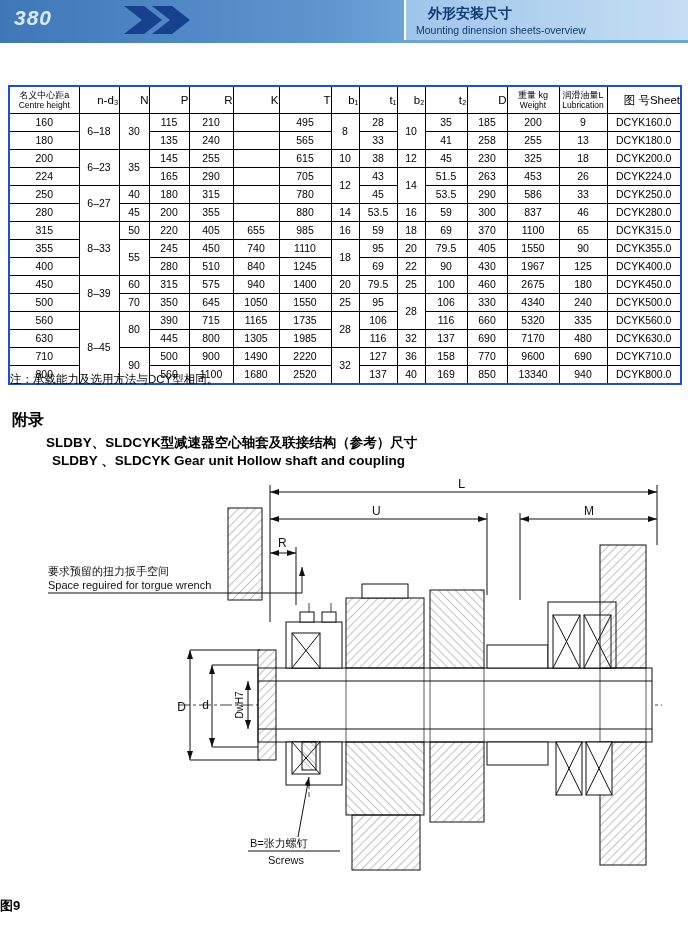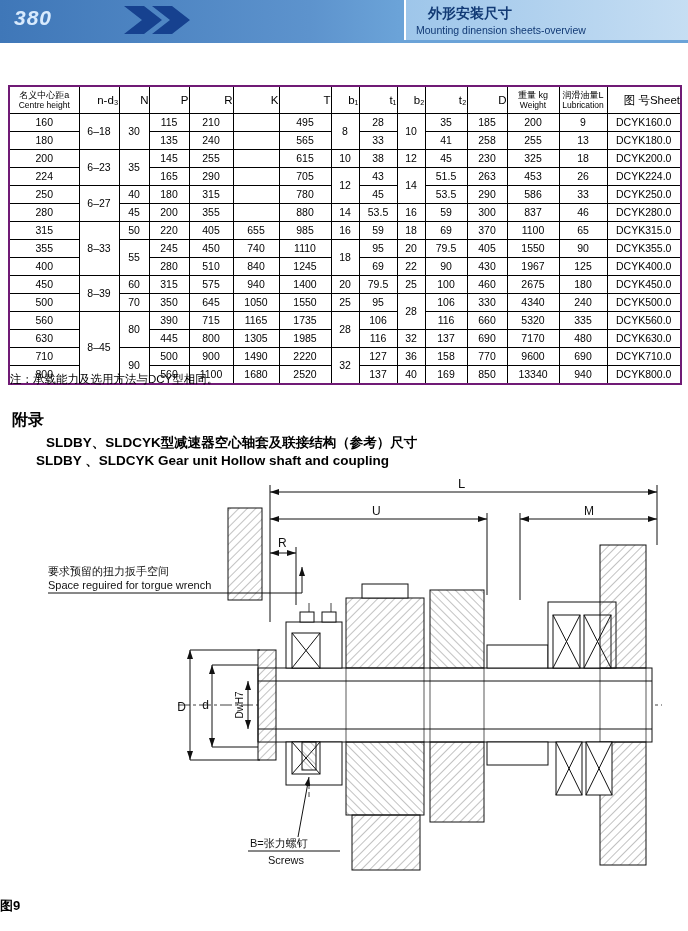--- a/index.html
+++ b/index.html
@@ -14,33 +14,33 @@
           background:linear-gradient(90deg,#9ec6ea,#c6def3); border-left:2px solid #fff; }
   .page-num { position:absolute; left:14px; top:6px; font-size:21px; font-weight:bold;
           font-style:italic; color:#d8eafd; letter-spacing:1px; }
   .band-title { position:absolute; left:198px; top:8px; font-size:19px; font-weight:bold;
           color:#ffffff; letter-spacing:0.5px; white-space:nowrap; }
   .chev { position:absolute; left:122px; top:0; }
   .sub-zh { position:absolute; left:428px; top:5px; font-size:14px; font-weight:bold; color:#123a75; }
   .sub-en { position:absolute; left:416px; top:24px; font-size:10.5px; color:#123a75; }
   
   table.dim-table { position:absolute; top:85px; left:8px; width:672px;
-          border-collapse:collapse; table-layout:fixed; border:2px solid #701a75; }
+          border-collapse:collapse; table-layout:fixed; border:2px solid #1d4ed8; }
   .dim-table th, .dim-table td { border:1px solid #000; text-align:center;
           vertical-align:middle; padding:0; overflow:hidden; white-space:nowrap; }
   .dim-table td { font-size:10.5px; height:17px; line-height:1.05; }
   .dim-table th { height:26px; font-weight:normal; }
   .dim-table th .single { font-size:11.5px;text-align:right; }
   .dim-table th .l1 { font-size:9px; line-height:1.2; }
   .dim-table th .l2 { font-size:8.5px; line-height:1.2; }
   
   .note { position:absolute; top:372px; left:10px; font-size:11.5px; }
   .appendix-h { position:absolute; top:410px; left:12px; font-size:16px; font-weight:bold; }
   .app-zh { position:absolute; top:434px; left:46px; font-size:13.5px; font-weight:bold; }
-  .app-en { position:absolute; top:452px; left:36px; font-size:13.5px; font-weight:bold; }
+  .app-en { position:absolute; top:452px; left:52px; font-size:13.5px; font-weight:bold; }
   
   .drawing { position:absolute; top:475px; left:0; }
   .fig-caption { position:absolute; top:897px; left:0; width:688px; text-align:left;
           font-size:13px; font-weight:bold; }
 </style>
 </head>
 <body>
 
 <div class="band">
   <div class="band-right"></div>

